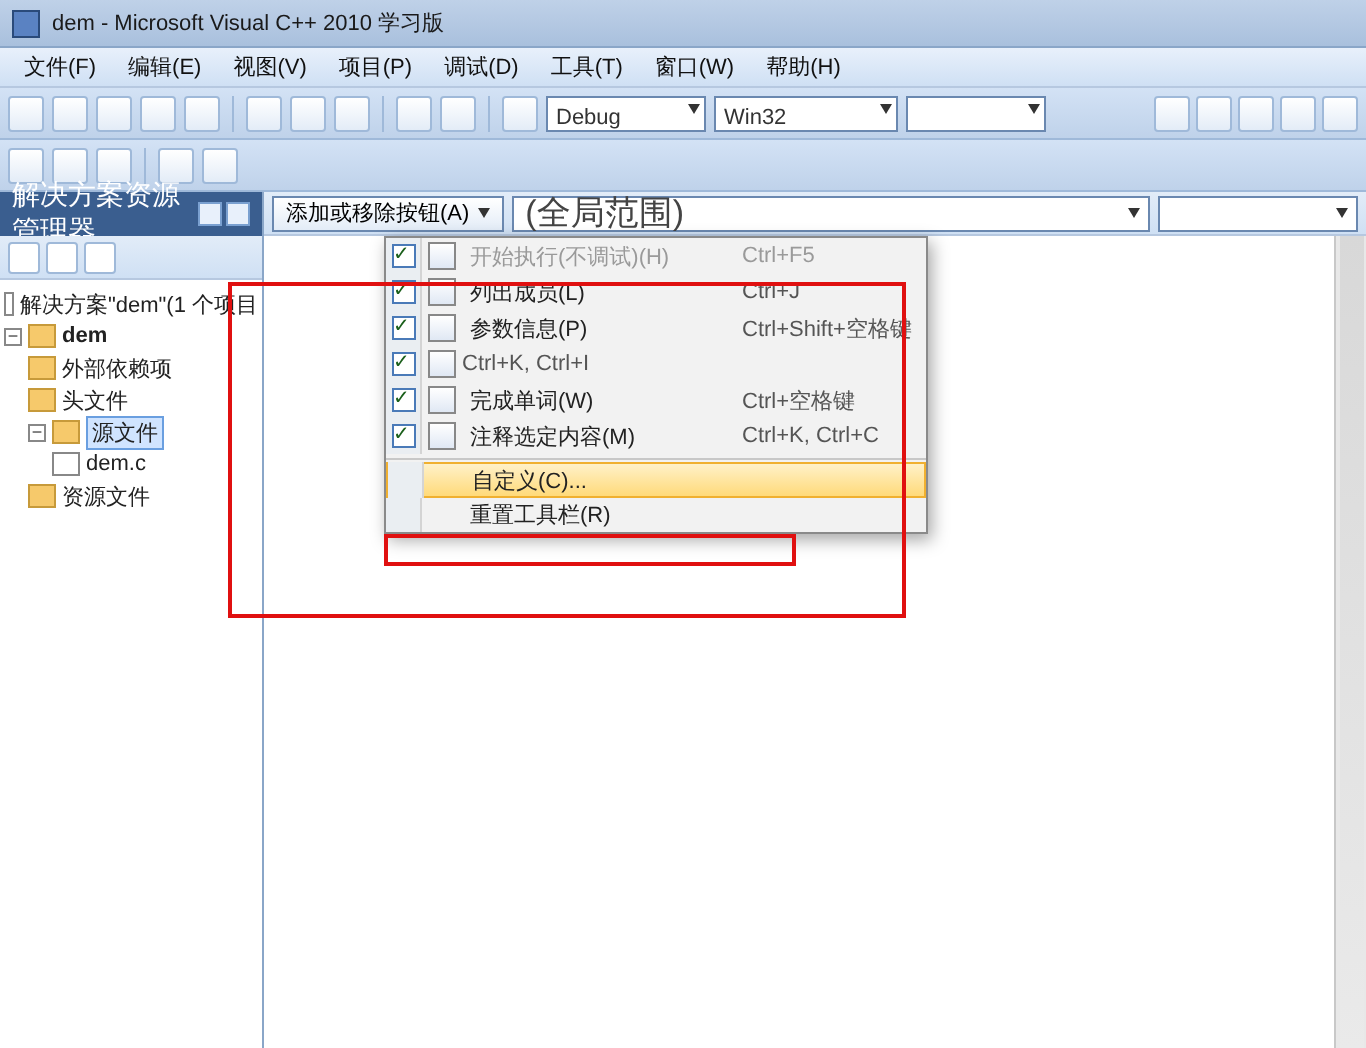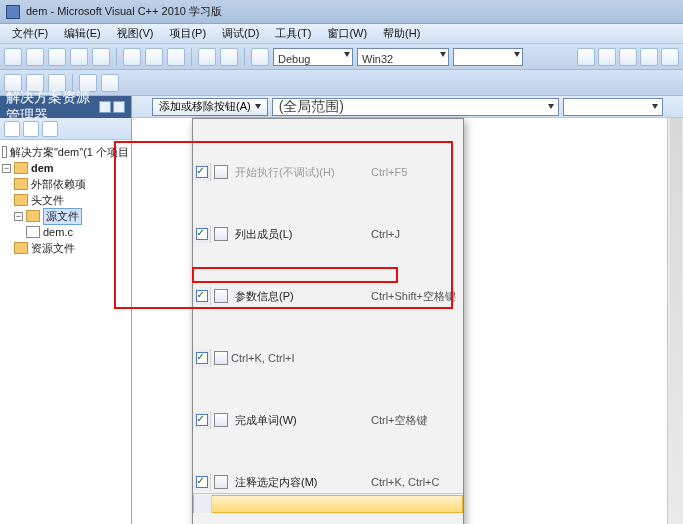--- a/index.html
+++ b/index.html
@@ -31,30 +31,30 @@
 .tree { flex:1; background:#fff; padding:4px 2px; font-size:11px; color:#222; overflow:hidden; }
 .treerow { display:flex; align-items:center; height:16px; white-space:nowrap; }
 .tog { width:9px; height:9px; border:1px solid #888; margin-right:3px; display:flex; align-items:center; justify-content:center; font-size:9px; line-height:1; color:#444; }
 .fld { width:14px; height:12px; background:#f6c96b; border:1px solid #c79a3a; margin-right:3px; }
 .flat { width:14px; height:12px; background:#fff; border:1px solid #888; margin-right:3px; }
 .sel { background:#d0e4ff; border:1px solid #6a9fe0; padding:0 2px; }
 .indent0 { padding-left:0; }
 .indent1 { padding-left:12px; }
 .indent2 { padding-left:24px; }
 .main { flex:1; background:#fff; position:relative; }
-.toprow { height:22px; background:linear-gradient(#e2ecf8,#cfe0f4); display:flex; align-items:center; padding:0 20px; border-bottom:1px solid #b6c8e0; gap:4px; }
+.toprow { height:22px; background:linear-gradient(#e2ecf8,#cfe0f4); display:flex; align-items:center; padding:0 4px; border-bottom:1px solid #b6c8e0; gap:4px; }
 .dropbtn { height:18px; border:1px solid #6a88b0; background:linear-gradient(#fff,#e3ecf7); padding:0 6px; display:flex; align-items:center; font-size:11px; position:relative; }
 .dropbtn .arrow { margin-left:4px; width:0; height:0; border-left:3px solid transparent; border-right:3px solid transparent; border-top:5px solid #333; }
-.scopecombo { flex:1; height:18px; border:1px solid #6a88b0; background:#fff; padding:0 6px; display:flex; align-items:center; font-size:14px; color:#444; position:relative; }
+.scopecombo { flex:1; height:18px; border:1px solid #6a88b0; background:#fff; padding:0 6px; display:flex; align-items:center; font-size:17px; color:#444; position:relative; }
 .scopecombo .arrow { position:absolute; right:4px; top:5px; width:0; height:0; border-left:3px solid transparent; border-right:3px solid transparent; border-top:5px solid #333; }
 .editarea { position:absolute; top:22px; left:0; right:0; bottom:0; background:#fff; }
 .vscroll { position:absolute; right:0; top:22px; bottom:0; width:16px; background:#e8e8e8; border-left:1px solid #c8c8c8; }
 .mapmini { position:absolute; top:0; left:2px; width:12px; height:100%; background:linear-gradient(#d8d8d8,#eaeaea); }
 .dropdown { position:absolute; top:22px; left:60px; width:272px; background:#f2f2f2; border:1px solid #8a8a8a; box-shadow:2px 3px 8px rgba(0,0,0,.35); z-index:10; font-size:11px; }
-.ddrow { height:18px; display:flex; align-items:center;margin-top:44px; }
+.ddrow { height:18px; display:flex; align-items:center; }
 .ddchk { width:18px; height:18px; display:flex; align-items:center; justify-content:center; border-right:1px solid #d4d4d4; background:#eaeef2; }
 .ddchk .ck { width:12px; height:12px; border:1px solid #4a7ab8; background:#fff; position:relative; }
 .ddchk .ck.on::after { content:"✓"; position:absolute; top:-2px; left:0; font-size:10px; color:#1a5f1a; }
 .ddico { width:20px; display:flex; align-items:center; justify-content:center; }
 .ddico .ic { width:14px; height:14px; border:1px solid #888; background:linear-gradient(#fff,#e0e8f4); }
 .ddlbl { flex:1; padding-left:4px; color:#222; }
 .ddkey { width:92px; color:#555; padding-right:6px; }
 .ddsep { height:1px; background:#c8c8c8; margin:2px 0; }
 .ddrow.hl { background:linear-gradient(#fff1c8,#ffda7a); border:1px solid #f0b030; margin:-1px 0; position:relative; }
 .ddrow.dis .ddlbl, .ddrow.dis .ddkey { color:#9a9a9a; }
@@ -244,20 +244,21 @@
           <div class="ddico">
               <span class="ic"></span>
             </div>
           <div class="ddlbl">注释选定内容(M)</div>
           <div class="ddkey">Ctrl+K, Ctrl+C</div>
         </div>
         <div class="ddsep"></div>
         <div class="ddrow hl">
           <div class="ddchk"></div>
           <div class="ddico"></div>
+          <div class="ddlbl">自定义(C)...</div>
           <div class="ddkey"></div>
         </div>
         <div class="ddrow">
           <div class="ddchk"></div>
           <div class="ddico"></div>
           <div class="ddlbl">重置工具栏(R)</div>
           <div class="ddkey"></div>
         </div>
       </div>
 

